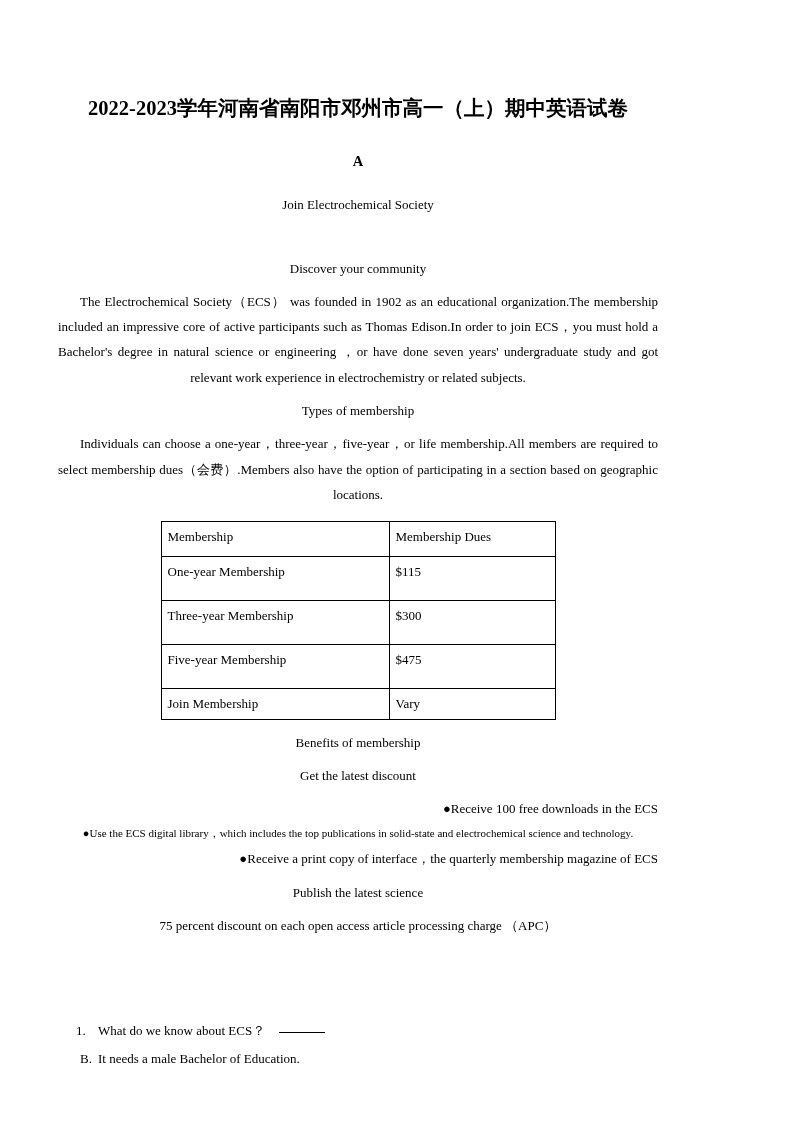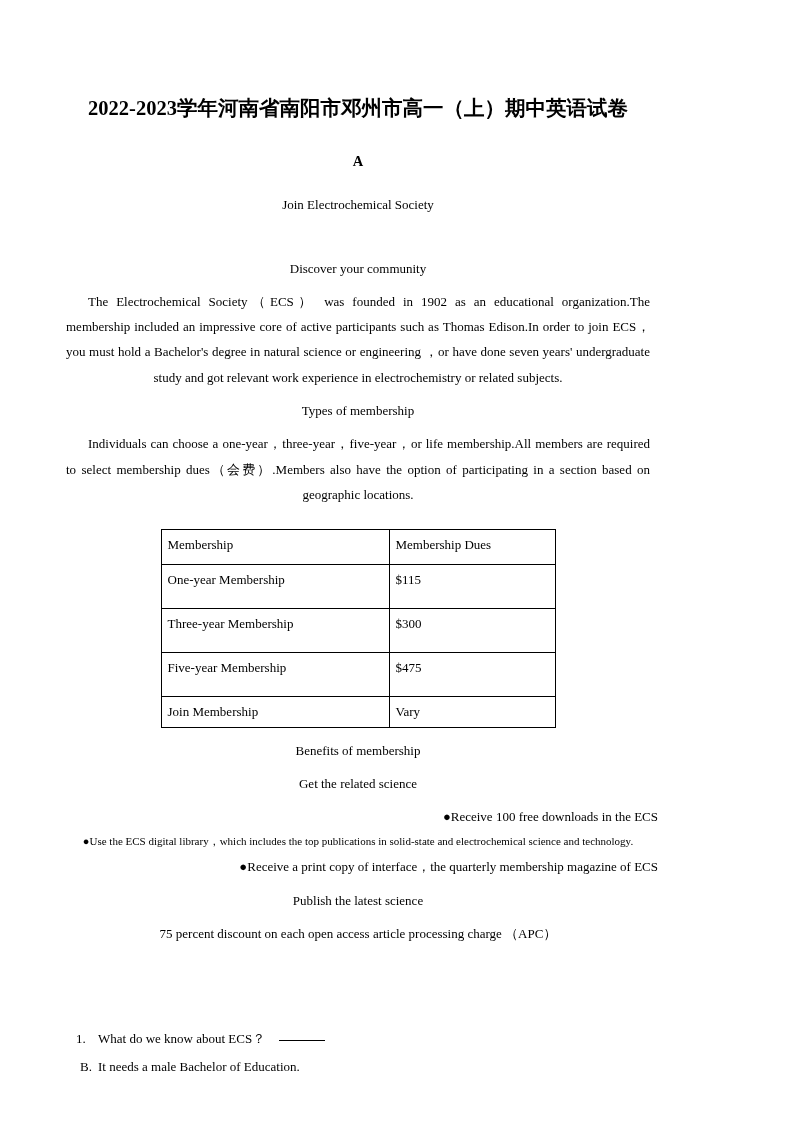--- a/index.html
+++ b/index.html
@@ -51,21 +51,21 @@
     text-align: center;
     font-size: 13px;
     line-height: 25px;
     margin: 8px;
   }
   .spacer-sm { height: 23px; }
 
   .body-para {
     font-size: 13px;
     line-height: 25.4px;
-    margin: 8px;
+    margin: 0;
     text-align: justify;
     text-align-last: center;
     text-indent: 22px;
   }
 
   
   .dues-table-wrap {
     display: flex;
     justify-content: center;
     padding-top: 13px;
@@ -178,21 +178,21 @@
           <tr class="row-short">
             <td class="col-left">Join  Membership</td>
             <td>Vary</td>
           </tr>
         </tbody>
       </table>
     </div>
 
     <div class="centered-line">Benefits of membership</div>
 
-    <div class="centered-line">Get the related science</div>
+    <div class="centered-line">Get the latest discount</div>
 
     <div class="bullet-line">●Receive 100 free downloads in the ECS</div>
 
     <p class="bullet-para">●Use the ECS digital library，which includes the top publications in solid-state and electrochemical science and technology.</p>
 
     <div class="bullet-line">●Receive a print copy of interface，the quarterly membership magazine of ECS</div>
 
     <div class="centered-line">Publish the latest science</div>
 
     <div class="centered-line">75 percent discount on each open access article processing charge （APC）</div>

